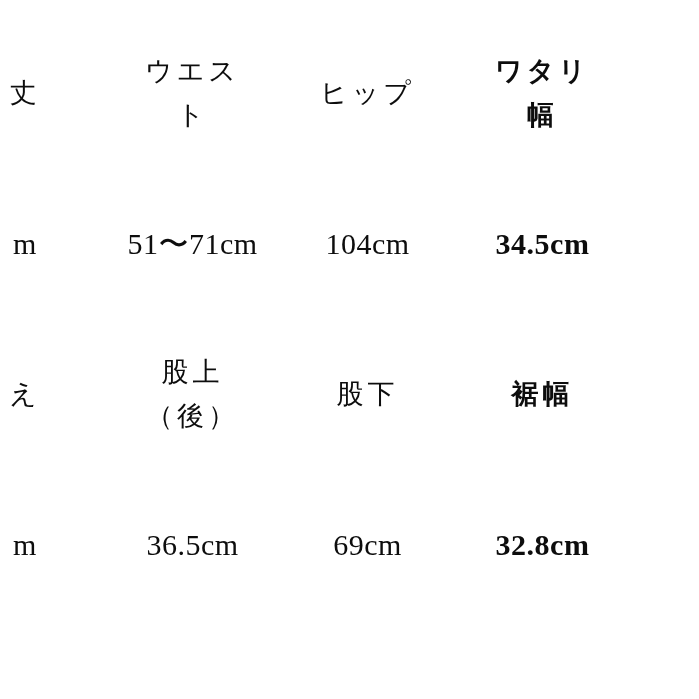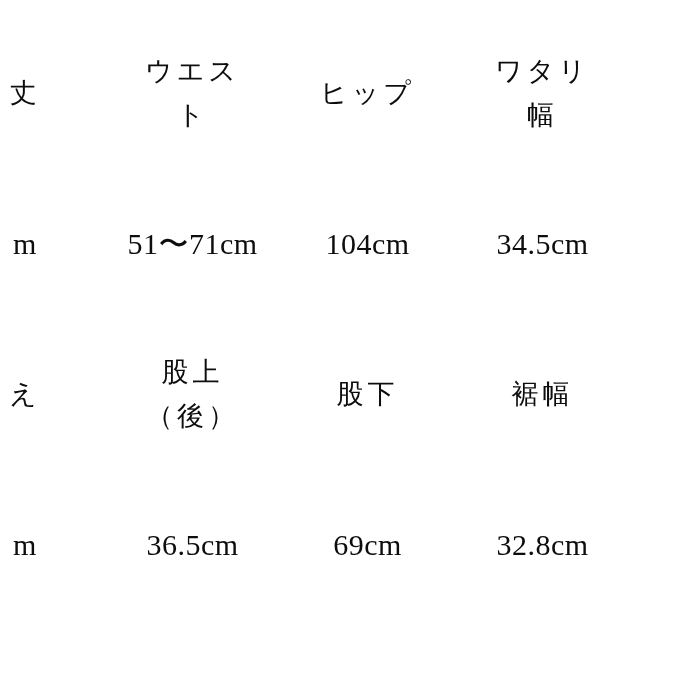--- a/index.html
+++ b/index.html
@@ -45,21 +45,21 @@
   }
   .row-value td {
     height: 115px;
     font-size: 30px;
     line-height: 40px;
     letter-spacing: 0.5px;
   }
   .col-a { width: 160px; }
   .col-b { width: 175px; }
   .col-c { width: 175px; }
-  .col-d { width: 175px; }
+  .col-d { width: 175px; font-weight: bold; }
   .col-e { width: 175px; }
   .cell-inner {
     display: block;
     white-space: pre-line;
   }
   .hdr2 .cell-inner { letter-spacing: 4px; }
   .bottom-pad {
     position: absolute;
     left: 0;
     bottom: 0;

